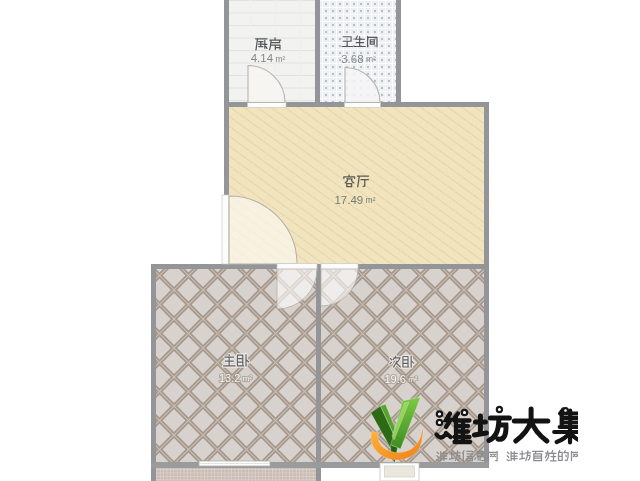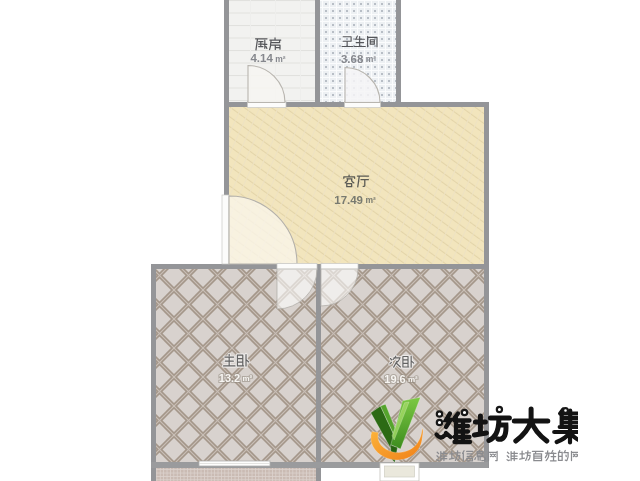--- a/index.html
+++ b/index.html
@@ -1,17 +1,17 @@
 <!DOCTYPE html>
 <html><head>
 <meta charset="utf-8">
 <style>
   html,body{margin:0;padding:0;background:#ffffff;}
   #stage{position:relative;width:578px;height:481px;overflow:hidden;background:#ffffff;
-         font-family:"Liberation Sans", sans-serif;font-weight:bold;}
+         font-family:"Liberation Sans", sans-serif;}
   svg{display:block;}
 </style>
 </head>
 <body>
 <div id="stage">
 <svg width="640" height="481" viewBox="0 0 640 481" xmlns="http://www.w3.org/2000/svg">
 <defs>
 
   <pattern id="kitchenPat" width="25" height="12.5" patternUnits="userSpaceOnUse">
     <rect width="25" height="12.5" fill="#f2f2f0"></rect>

